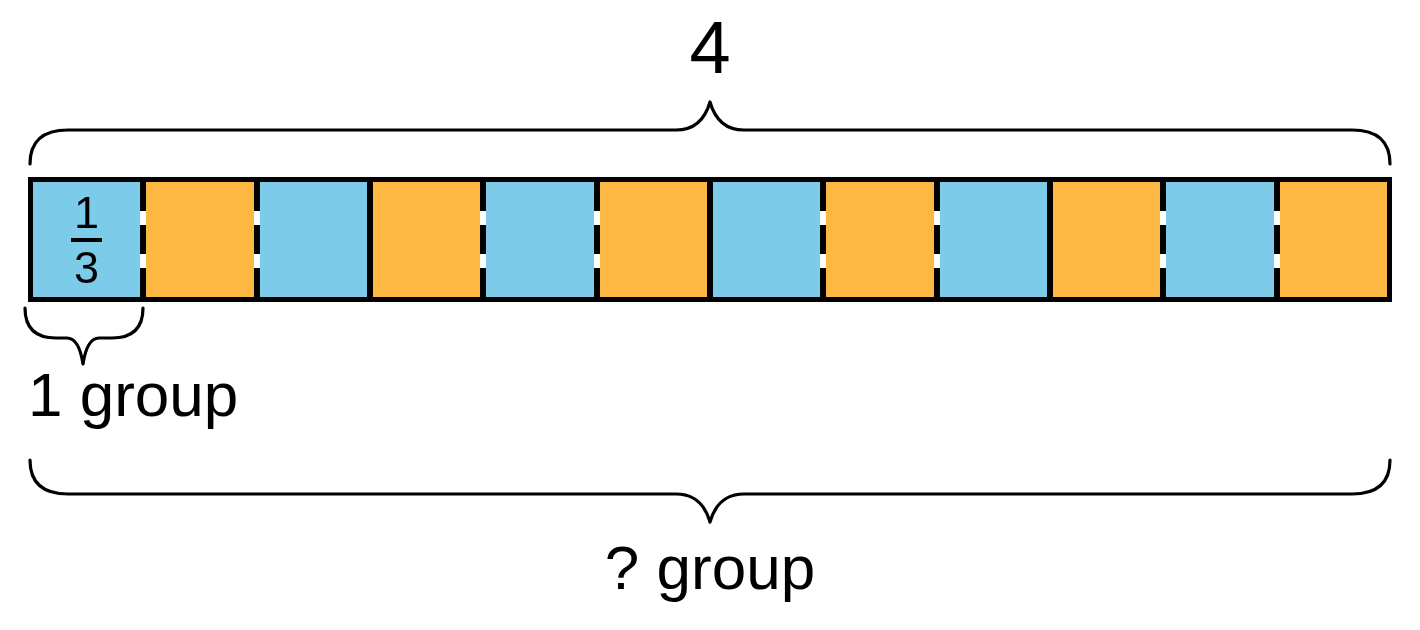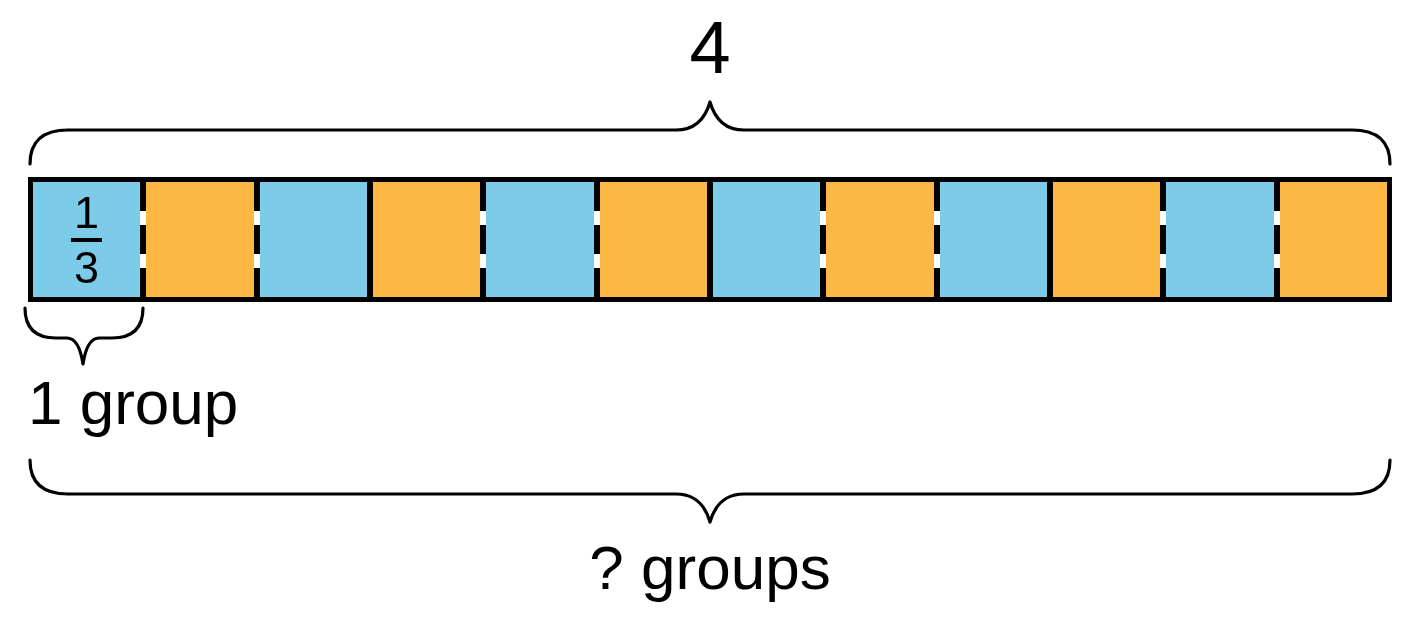--- a/index.html
+++ b/index.html
@@ -24,21 +24,21 @@
   }
   .total-label {
     left: 0;
     right: 0;
     top: 11px;
     text-align: center;
     font-size: 74px;
   }
   .group-label {
     left: 28px;
-    top: 372px;
+    top: 364px;
     font-size: 62px;
   }
   .question-label {
     left: 0;
     right: 0;
     top: 537px;
     text-align: center;
     font-size: 62px;
   }
   svg.brace {
@@ -148,15 +148,15 @@
   <svg class="brace small-brace" width="124" height="62" viewBox="0 0 124 62">
     <path d="M 3 2 Q 3 32 34 32 L 45 32 Q 57 32 61 58 Q 65 32 77 32 L 90 32 Q 121 32 121 2"></path>
   </svg>
 
   <div class="label group-label">1 group</div>
 
   <svg class="brace bottom-brace" width="1368" height="70" viewBox="0 0 1368 70">
     <path d="M 4 2 Q 4 36 42 36 L 650 36 Q 676 36 684 64 Q 692 36 718 36 L 1326 36 Q 1364 36 1364 2"></path>
   </svg>
 
-  <div class="label question-label">? groups</div>
+  <div class="label question-label">? group</div>
 
 </div>
 
 </body></html>

